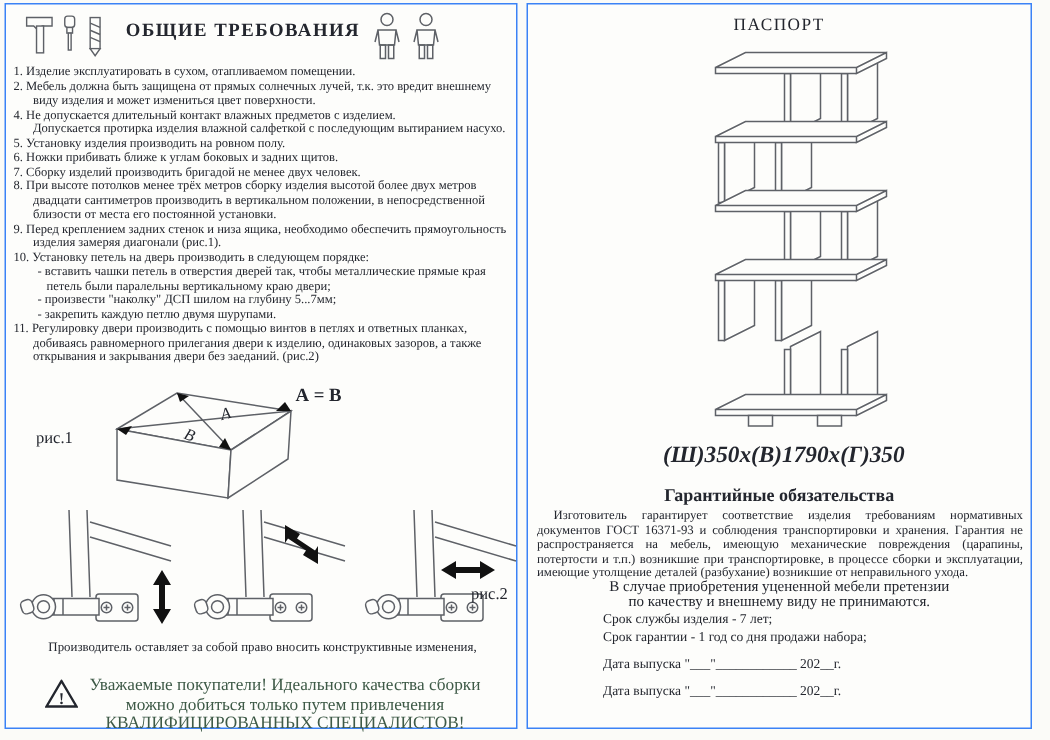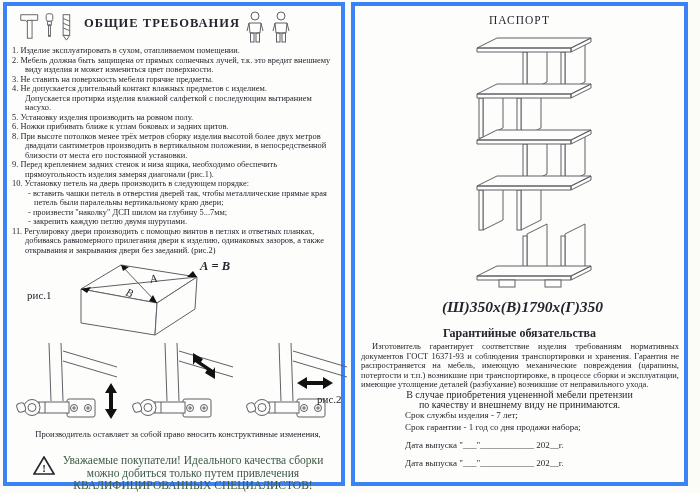--- a/index.html
+++ b/index.html
@@ -2,35 +2,35 @@
 <html><head>
 <meta charset="utf-8">
 <style>
   html,body{margin:0;padding:0;}
   body{
     width:700px;height:493px;position:relative;overflow:hidden;
     background:#fbfbf8;
     font-family:"Liberation Serif", serif;
     color:#23262e;
   }
-  .box{position:absolute;top:2px;height:484px;border:4px solid #3b82f6;background:#fdfdfb;box-sizing:border-box;}
+  .box{position:absolute;top:2px;height:484px;border:1px solid #3b82f6;background:#fdfdfb;box-sizing:border-box;}
   #left-box{left:3px;width:342px;}
   #right-box{left:351px;width:337px;}
 
   
   .lhead{display:flex;align-items:flex-start;padding:4px 6px 0 10px;height:34px;}
   .lhead .title{flex:1;text-align:center;font-weight:bold;font-size:12.5px;letter-spacing:1px;padding-top:6px;}
   .req-list{list-style:none;margin:2px 0 0 0;padding:0 3px 0 5px;font-size:8.4px;line-height:9.5px;}
   .req-item{padding-left:13px;text-indent:-13px;}
   .req-item .line2{display:block;text-indent:0;}
   .subs{margin:0;padding-left:3px;}
   .sub{text-indent:-6px;padding-left:6px;}
   .fig1{position:absolute;left:0;top:245px;width:342px;height:92px;}
   .fig1 svg{position:absolute;left:52px;top:2px;}
-  .fig1 .eq{position:absolute;left:193px;top:8px;font-weight:bold;font-size:12.5px;font-style:italic;}
+  .fig1 .eq{position:absolute;left:193px;top:8px;font-weight:bold;font-size:12.5px;}
   .fig1 .cap{position:absolute;left:20px;top:38px;font-size:11px;}
   .hinges{position:absolute;left:0;top:335px;width:342px;height:92px;}
   .hinges svg{position:absolute;top:0;}
   .hinges .cap{position:absolute;left:310px;top:52px;font-size:11px;}
   .producer{position:absolute;left:0;top:424px;width:342px;text-align:center;font-size:8.6px;line-height:9.6px;font-family:Liberation Serif, serif;}
   .warnrow{position:absolute;left:0;top:448px;width:342px;display:flex;justify-content:center;align-items:flex-start;}
   .warnrow svg{margin:2px 8px 0 0;flex:0 0 auto;}
   .warntext{color:#3e5a47;font-size:11.5px;line-height:12.5px;text-align:center;}
 
   
@@ -83,24 +83,24 @@
         <path class="ln" d="M6 13 h12 l-1 10 h-10 z M6 13 l-2 8 M18 13 l2 8"></path>
         <rect class="ln" x="7.5" y="23" width="3.5" height="9"></rect>
         <rect class="ln" x="13" y="23" width="3.5" height="9"></rect>
       </g>
     </svg>
   </div>
 
   <ol class="req-list">
     <li class="req-item"><span>1.</span> <span>Изделие эксплуатировать в сухом, отапливаемом помещении.</span></li>
     <li class="req-item"><span>2.</span> <span>Мебель должна быть защищена от прямых солнечных лучей, т.к. это вредит внешнему виду изделия и может измениться цвет поверхности.</span></li>
-    <li class="req-item"><span>3.</span> <span>Не ставить на поверхность мебели горячие предметы.</span></li>
     <li class="req-item"><span>4.</span> <span>Не допускается длительный контакт влажных предметов с изделием.</span><span class="line2">Допускается протирка изделия влажной салфеткой с последующим вытиранием насухо.</span></li>
     <li class="req-item"><span>5.</span> <span>Установку изделия производить на ровном полу.</span></li>
     <li class="req-item"><span>6.</span> <span>Ножки прибивать ближе к углам боковых и задних щитов.</span></li>
+    <li class="req-item"><span>7.</span> <span>Сборку изделий производить бригадой не менее двух человек.</span></li>
     <li class="req-item"><span>8.</span> <span>При высоте потолков менее трёх метров сборку изделия высотой более двух метров двадцати сантиметров производить в вертикальном положении, в непосредственной близости от места его постоянной установки.</span></li>
     <li class="req-item"><span>9.</span> <span>Перед креплением задних стенок и низа ящика, необходимо обеспечить прямоугольность изделия замеряя диагонали (рис.1).</span></li>
     <li class="req-item"><span>10.</span> <span>Установку петель на дверь производить в следующем порядке:</span>
       <div class="subs">
         <div class="sub">- вставить чашки петель в отверстия дверей так, чтобы металлические прямые края петель были паралельны вертикальному краю двери;</div>
         <div class="sub">- произвести "наколку" ДСП шилом на глубину 5...7мм;</div>
         <div class="sub">- закрепить каждую петлю двумя шурупами.</div>
       </div>
     </li>
     <li class="req-item"><span>11.</span> <span>Регулировку двери производить с помощью винтов в петлях и ответных планках, добиваясь равномерного прилегания двери к изделию, одинаковых зазоров, а также открывания и закрывания двери без заеданий. (рис.2)</span></li>

